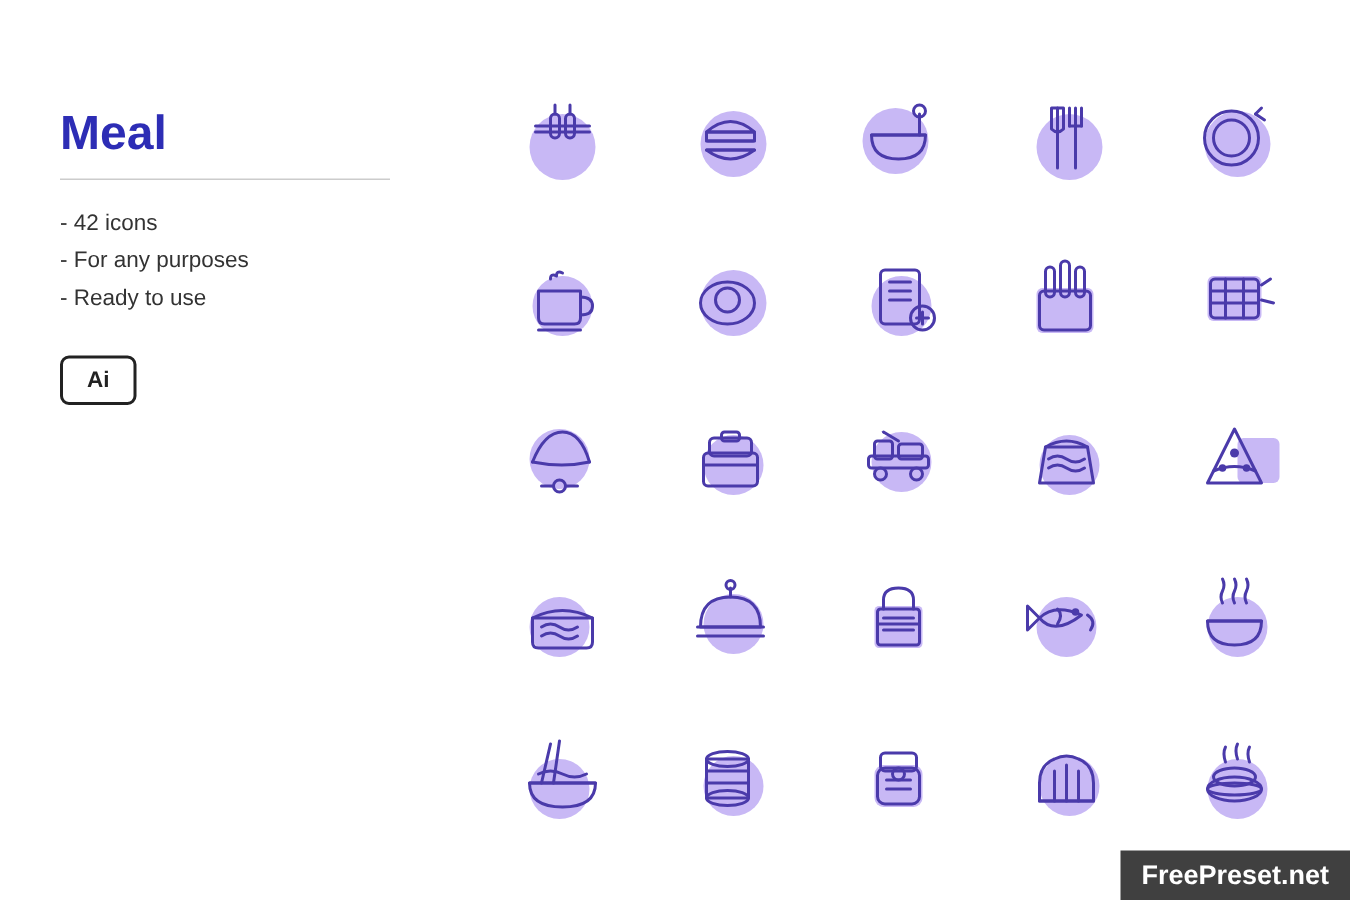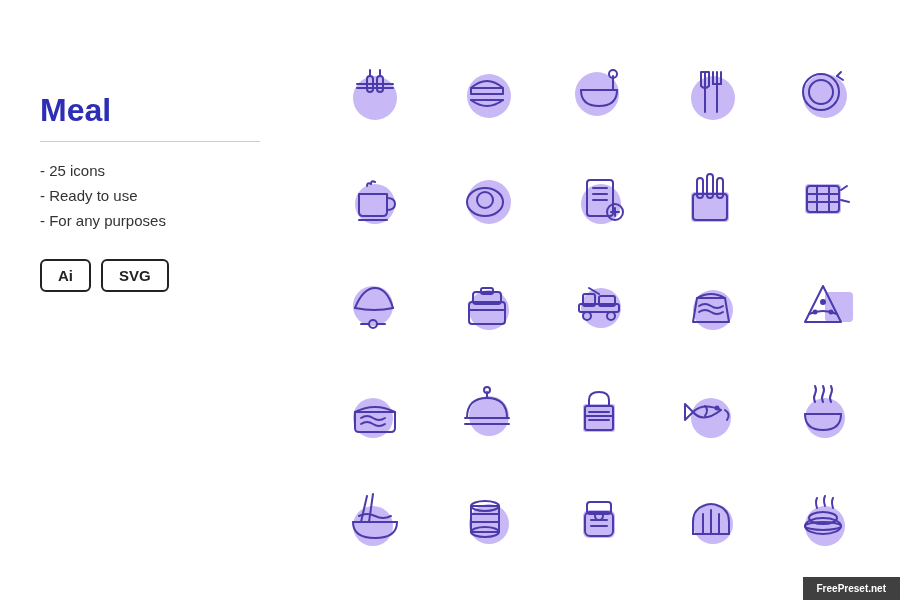--- a/index.html
+++ b/index.html
@@ -8,21 +8,21 @@
       height: 600px;
       background: #ffffff;
       font-family: 'Arial', sans-serif;
       overflow: hidden;
       position: relative;
     }
 
     .left-panel {
       position: absolute;
       left: 40px;
-      top: 92px;
+      top: 70px;
       width: 260px;
     }
 
     .title {
       font-size: 32px;
       font-weight: 800;
       color: #2d2db5;
       margin-bottom: 12px;
     }
 
@@ -83,21 +83,21 @@
       height: 72px;
     }
 
     
     .watermark {
       position: absolute;
       bottom: 0;
       right: 0;
       background: rgba(0,0,0,0.75);
       color: #fff;
-      font-size: 10px;
+      font-size: 18px;
       padding: 6px 14px;
       font-weight: 600;
     }
 
     
     .accent {
       fill: #c8b8f5;
     }
     .stroke {
       fill: none;
@@ -107,27 +107,26 @@
       stroke-linejoin: round;
     }
   </style>
 </head>
 <body>
 
 <div class="left-panel">
   <h1 class="title">Meal</h1>
   <div class="divider"></div>
   <ul class="features">
-    <li>- 25 icons</li>
+    <li>- 42 icons</li>
+    <li>- For any purposes</li>
     <li>- Ready to use</li>
-    <li>- For any purposes</li>
   </ul>
   <div class="badges">
     <span class="badge">Ai</span>
-    <span class="badge">SVG</span>
   </div>
 </div>
 
 <div class="icons-grid">
 
   <div class="icon-cell">
     <svg viewBox="0 0 72 72">
       <circle class="accent" cx="36" cy="42" r="22"></circle>
       <line class="stroke" x1="18" y1="28" x2="54" y2="28" stroke-width="2.5"></line>
       <rect class="stroke" x="28" y="20" width="6" height="16" rx="3"></rect>

